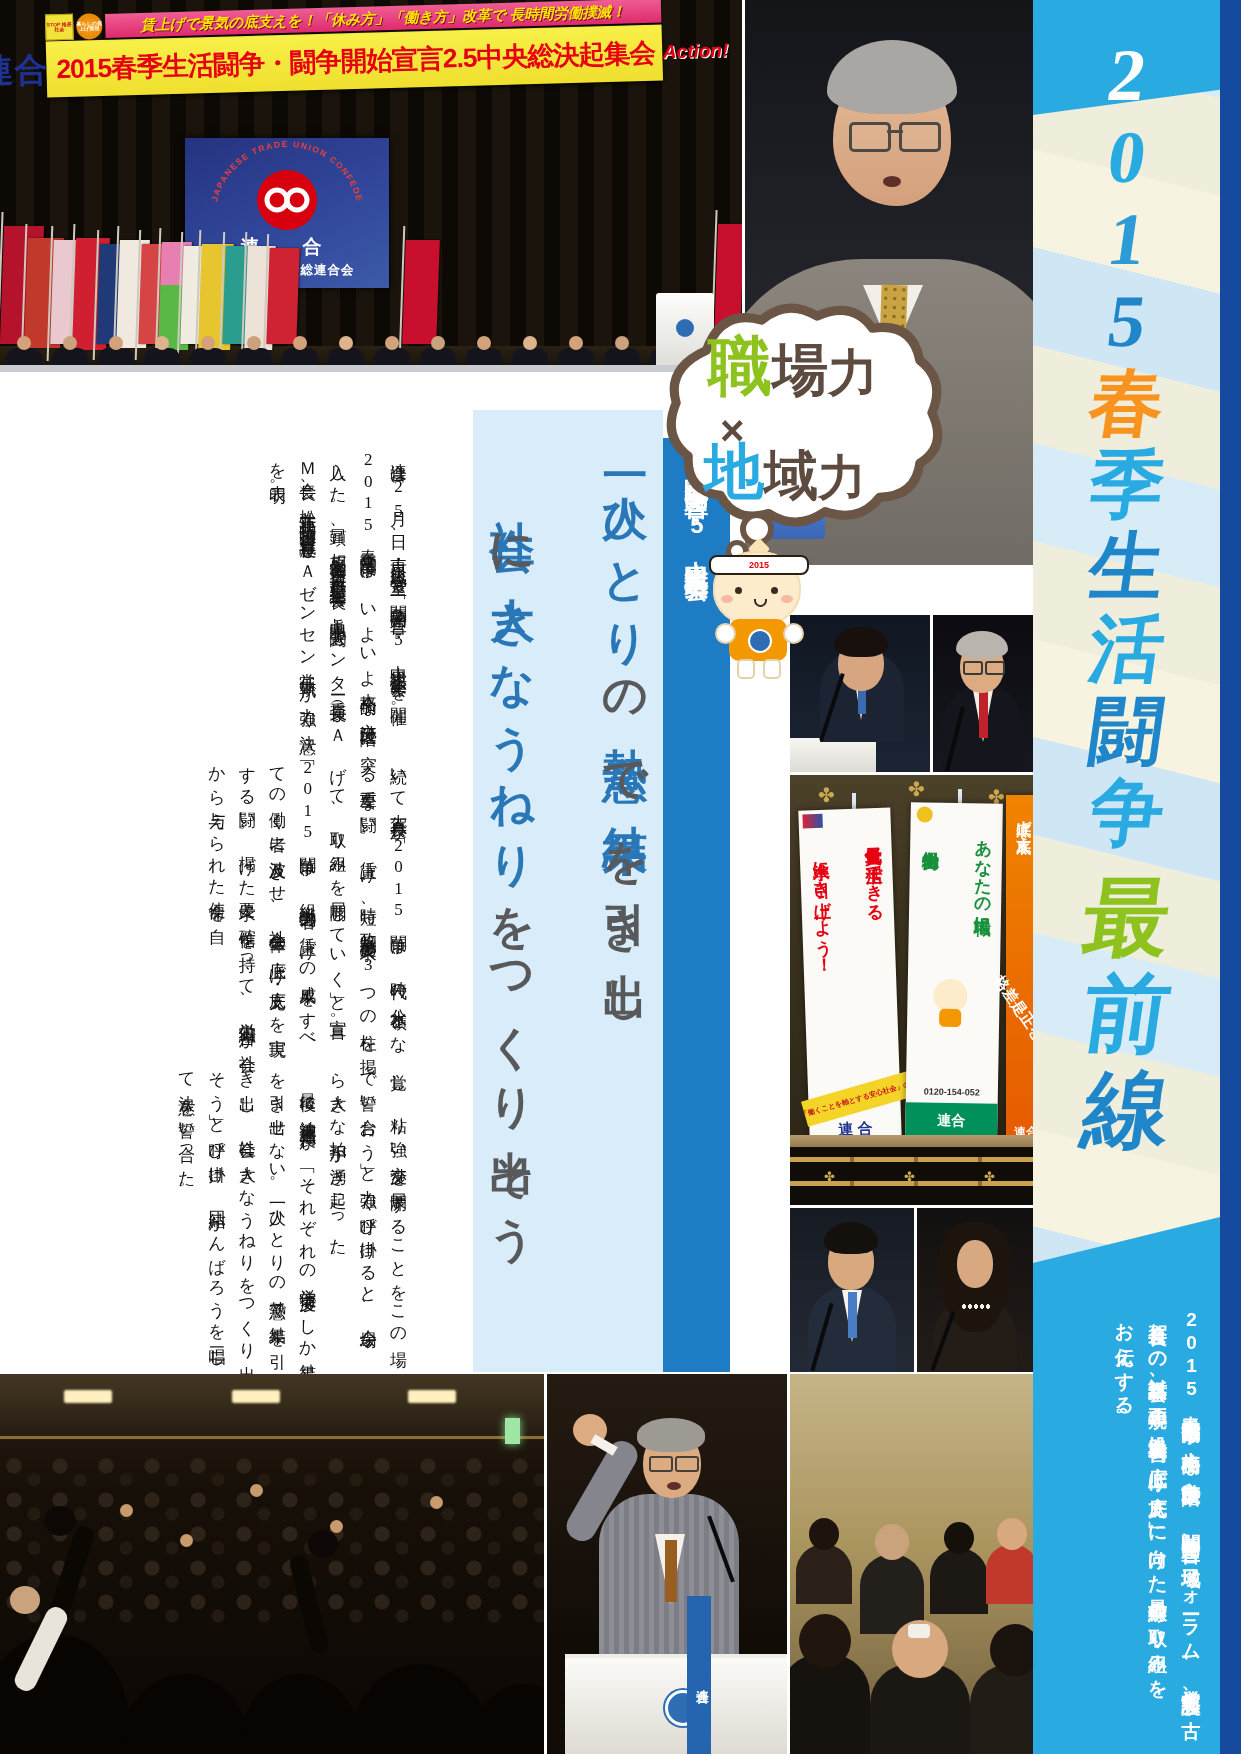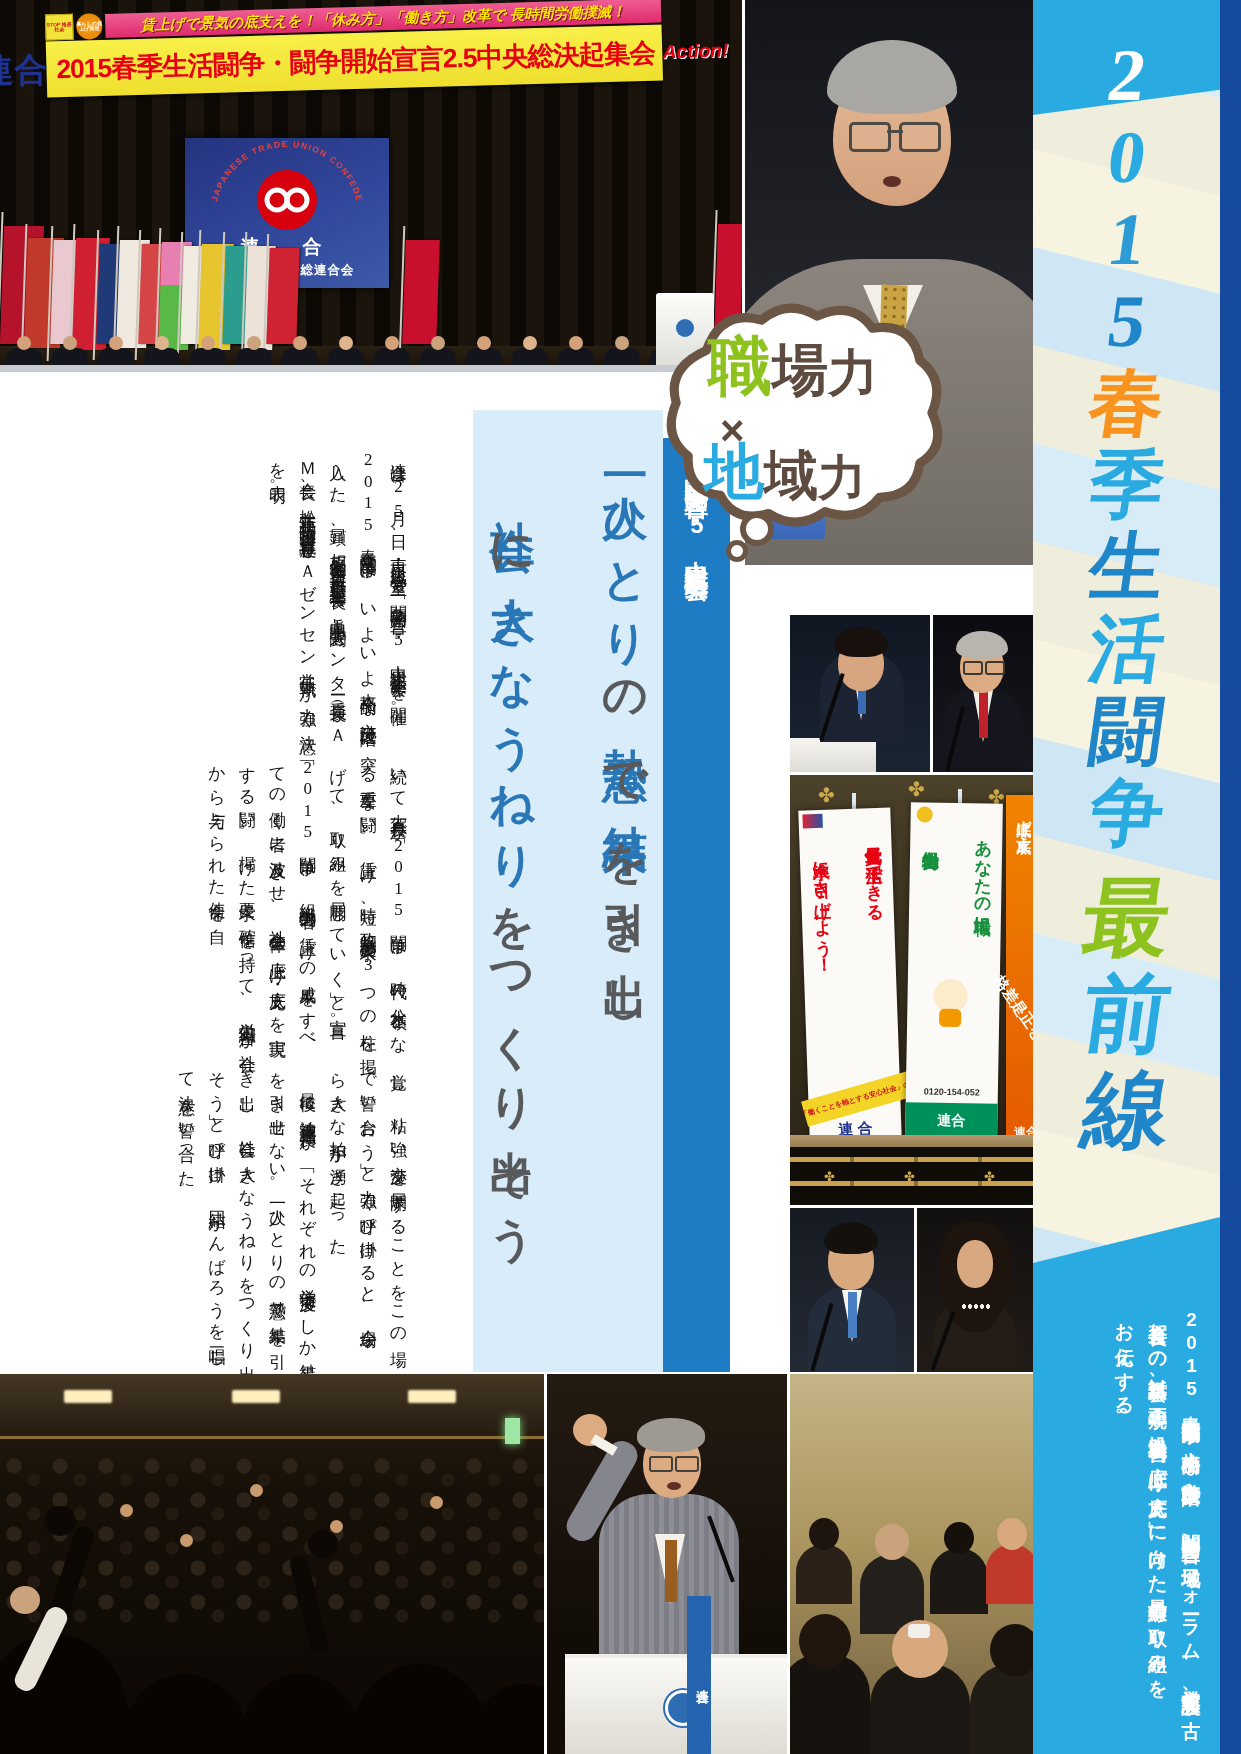--- a/index.html
+++ b/index.html
@@ -315,20 +315,39 @@
       </div>
     <div id="bubble-r3" class="brow" style="left:58px;top:152px;">
         <span style="color: rgb(41, 171, 226); font-size: 60px;">地</span>
         <span style="color: rgb(93, 75, 63); font-size: 54px;">域</span>
         <span style="color: rgb(93, 75, 63); font-size: 48px;">力</span>
       </div>
   </div>
   <div class="ab tail1"></div>
   <div class="ab tail2"></div>
 
+  <div class="ab mascot">
+    <div class="m-top"></div>
+    <div class="m-head"></div>
+    <div class="m-band">
+        <span>2015</span>
+      </div>
+    <div class="m-eye" style="left:30px;"></div>
+    <div class="m-eye" style="left:66px;"></div>
+    <div class="m-cheek" style="left:16px;"></div>
+    <div class="m-cheek" style="left:76px;"></div>
+    <div class="m-mouth"></div>
+    <div class="m-body">
+        <div class="m-chest"></div>
+      </div>
+    <div class="m-arm" style="left:10px;"></div>
+    <div class="m-arm" style="left:78px;"></div>
+    <div class="m-leg" style="left:32px;"></div>
+    <div class="m-leg" style="left:58px;"></div>
+  </div>
 
   <div class="ab label-strip">
     <div class="lt vtext">闘争開始宣言2・5中央総決起集会</div>
   </div>
 
   <div class="ab hlbox">
     <div id="hl1" class="hl-col" style="right:16px;top:42px;"><span class="seg-b">一人ひとり</span><span class="seg-g">の</span><span class="seg-b">熱意</span><span class="seg-g">で</span><span class="seg-b">結果</span><span class="seg-g">を引き出し</span></div>
     <div id="hl2" class="hl-col" style="left:16px;top:74px;"><span class="seg-b">社会</span><span class="seg-g">に</span><span class="seg-b">大きなうねり</span><span class="seg-g">をつくり出そう</span></div>
   </div>
 

